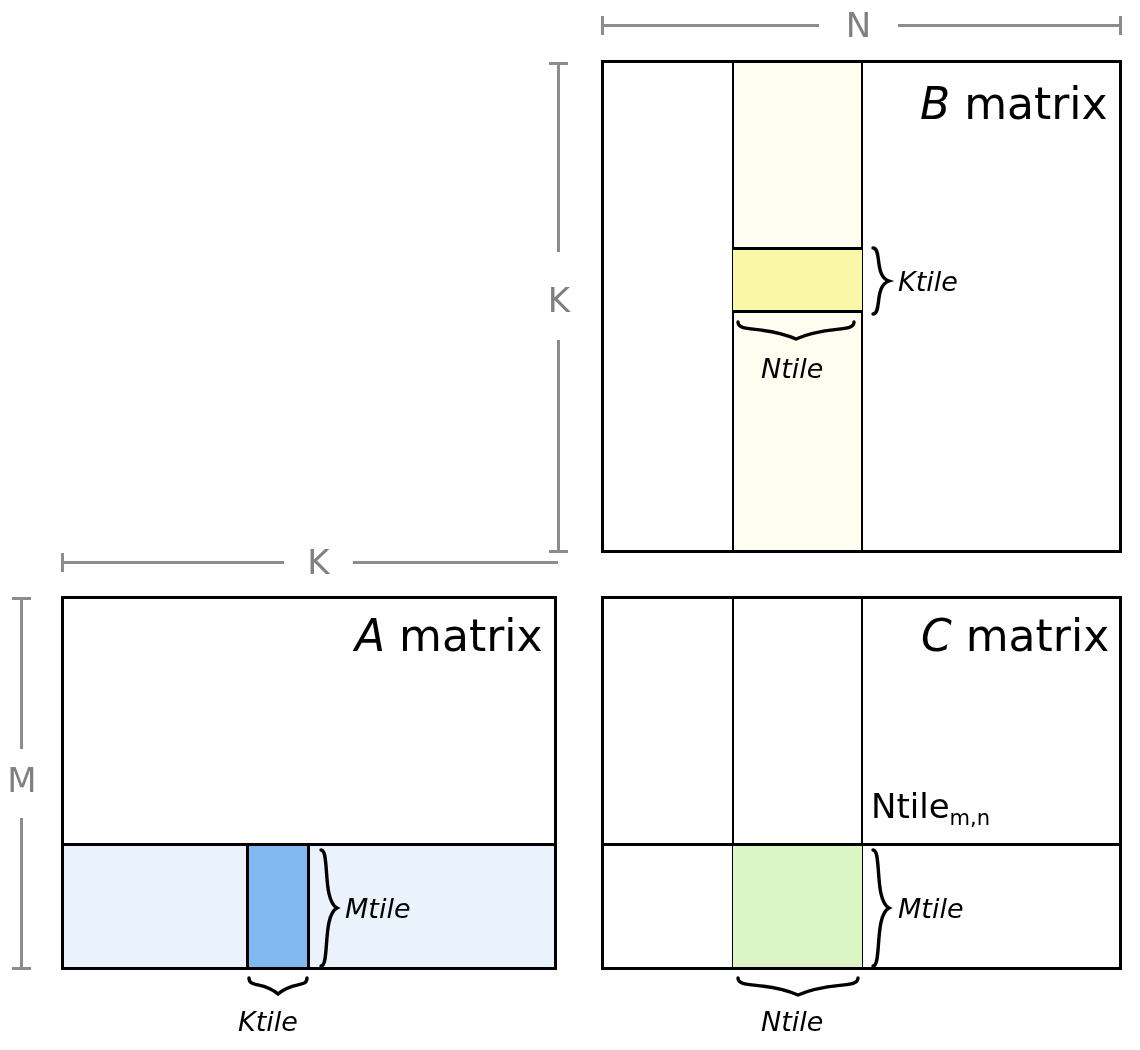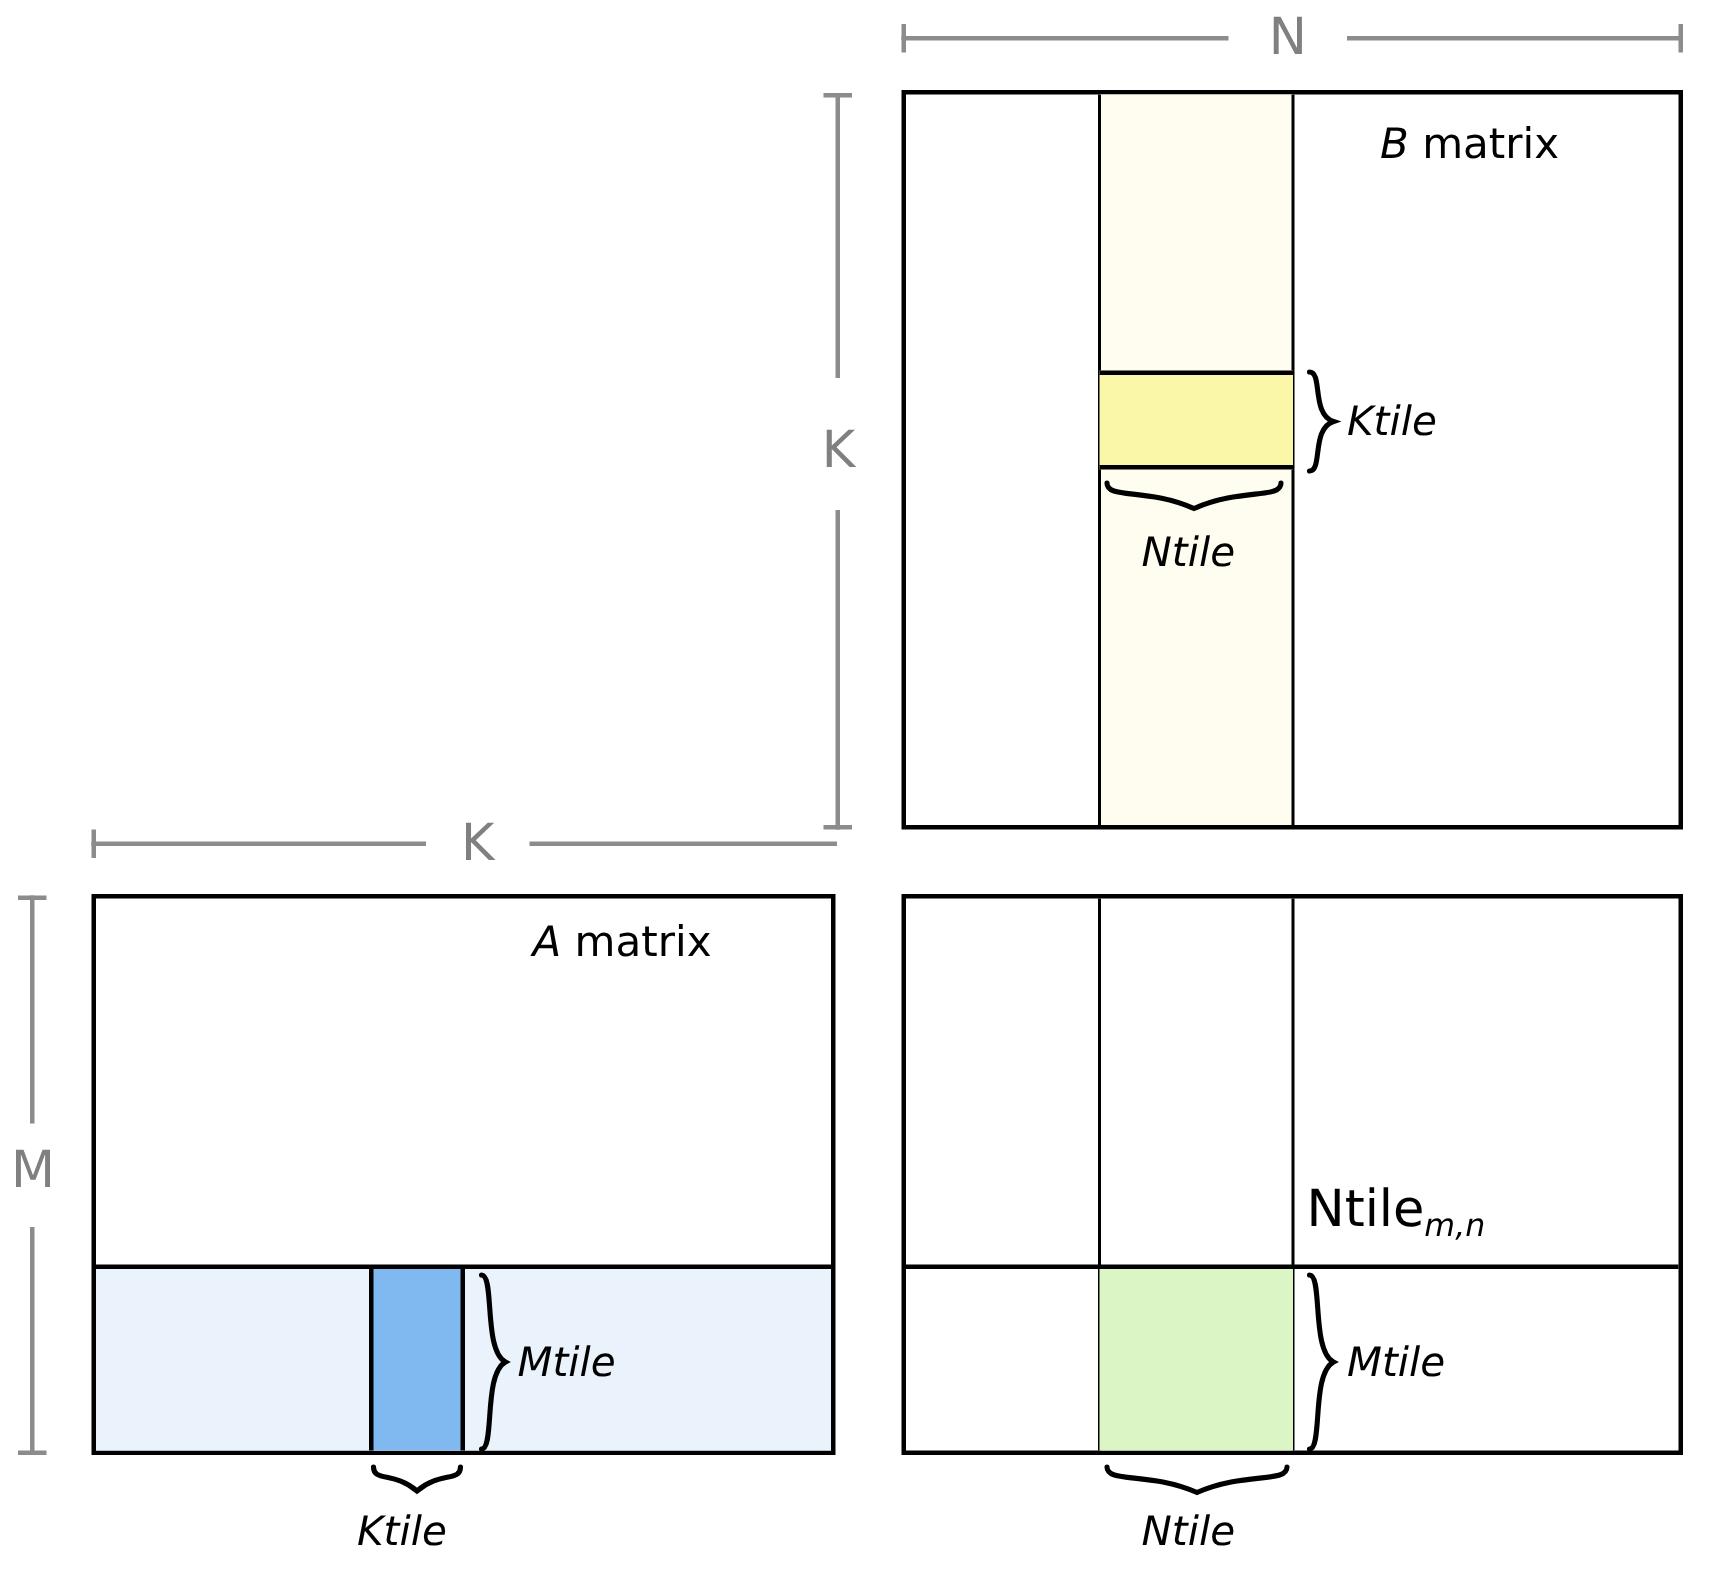--- a/index.html
+++ b/index.html
@@ -26,39 +26,38 @@
     box-sizing: border-box;
     background: #ffffff;
   }
   
   .band { position: absolute; box-sizing: border-box; }
   .thin-line { position: absolute; background: #000000; }
 
   
   .matrix-label {
     position: absolute;
-    font-size: 28px;
+    font-size: 44px;
     line-height: 1;
     white-space: nowrap;
     color: #000000;
   }
   .matrix-label .mvar { font-style: italic; }
   .matrix-label .mword { font-style: normal; }
 
   
   .block-label {
     position: absolute;
     font-size: 34px;
     line-height: 1;
     white-space: nowrap;
     color: #000000;
     font-style: normal;
   }
   .block-label sub {
-    font-style: italic;
     font-size: 0.62em;
     vertical-align: baseline;
     position: relative;
     top: 0.32em;
   }
 
   
   .tile-label {
     position: absolute;
     font-size: 27px;
@@ -168,20 +167,23 @@
 
   <div class="matrix-box" style="left:601px; top:596px; width:521px; height:374px;"></div>
 
   <div class="thin-line" style="left:732px; top:599px; width:2px; height:368px;"></div>
   <div class="thin-line" style="left:861px; top:599px; width:2px; height:368px;"></div>
 
   <div class="thin-line" style="left:604px; top:843px; width:515px; height:3px;"></div>
 
   <div class="band" style="left:733px; top:846px; width:129px; height:121px; background:#dcf5c4;"></div>
 
+  <div class="matrix-label" style="left:921px; top:614px;">
+    <span class="mvar">C</span><span class="mword">&nbsp;</span><span class="mword">matrix</span>
+  </div>
 
   <div class="block-label" style="left:871px; top:789px;">
     <span>Ntile</span><sub>m,n</sub>
   </div>
 
   <div class="brace" style="left:869px; top:848px;">
     <svg width="26" height="120" viewBox="0 0 26 120">
       <path d="M4 2 C13 2 5 52 20 60 C5 68 13 118 4 118"></path>
     </svg>
   </div>

